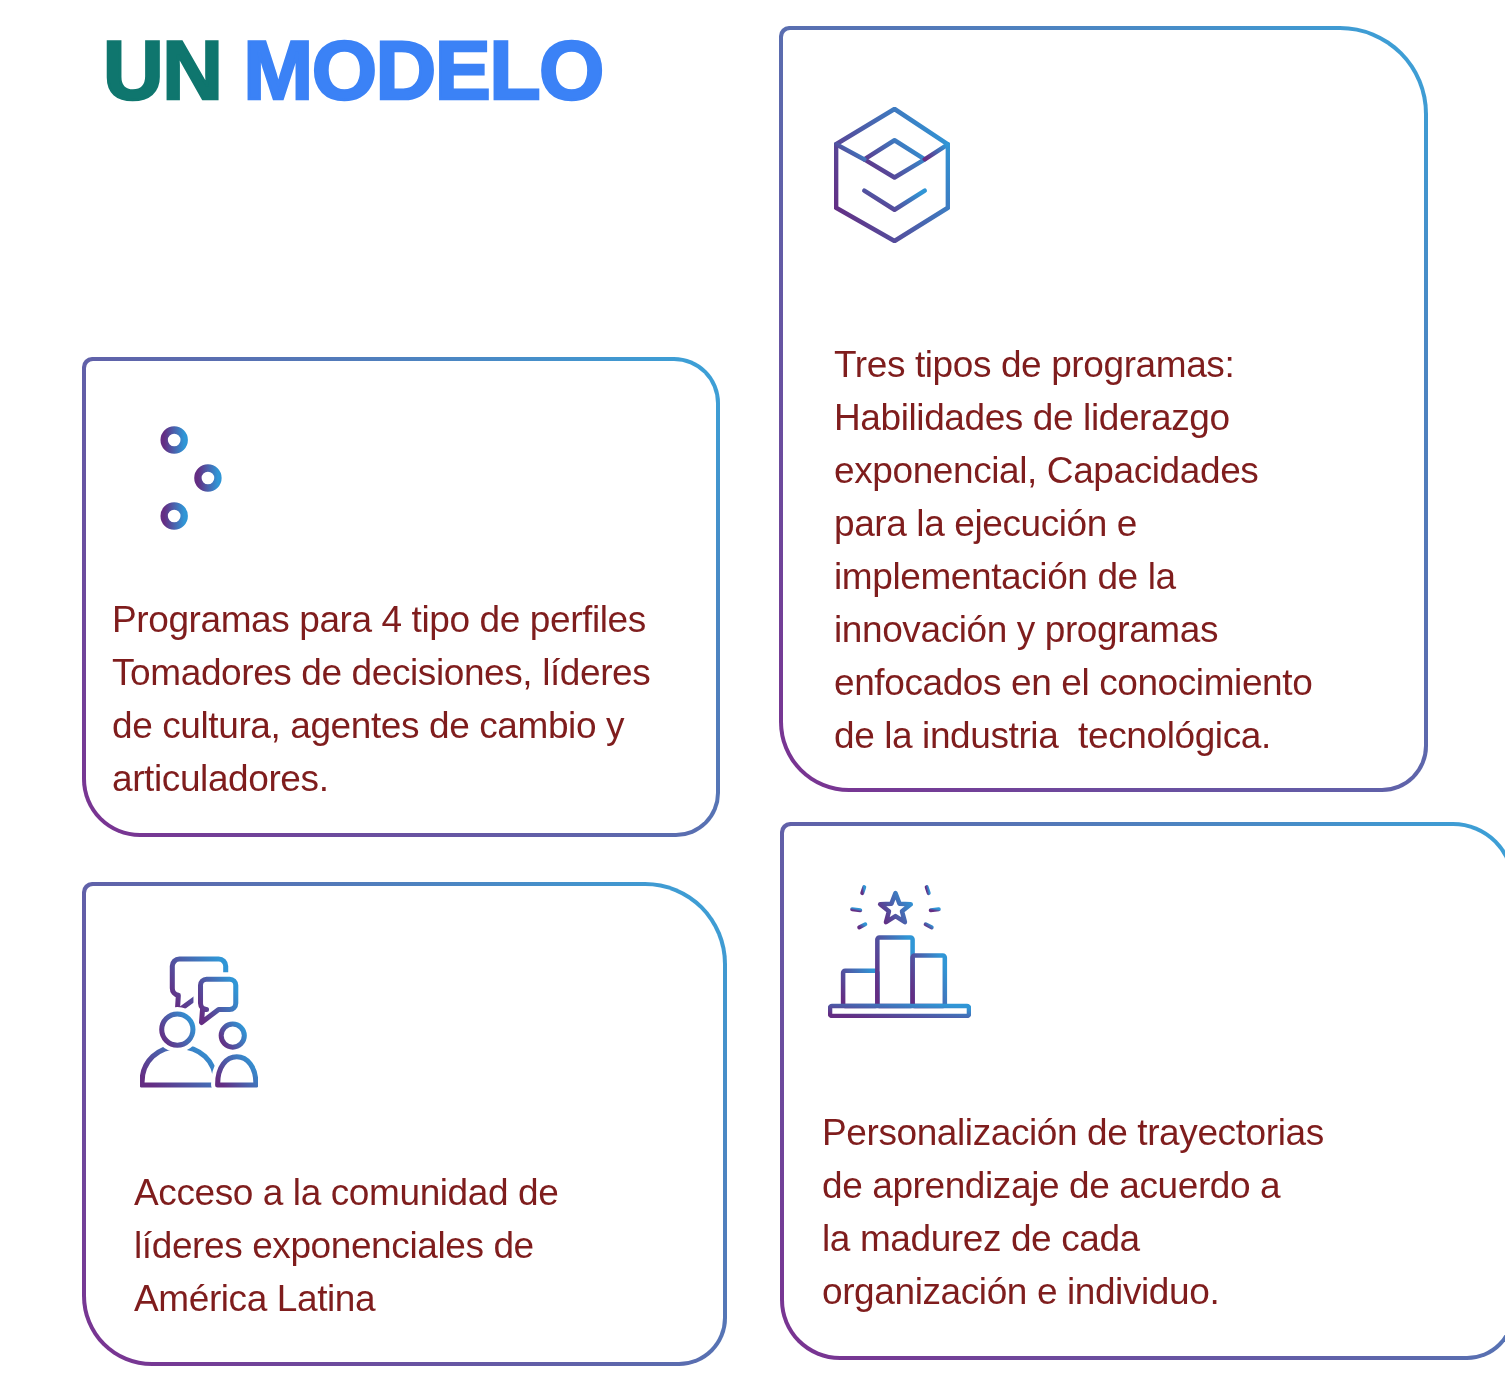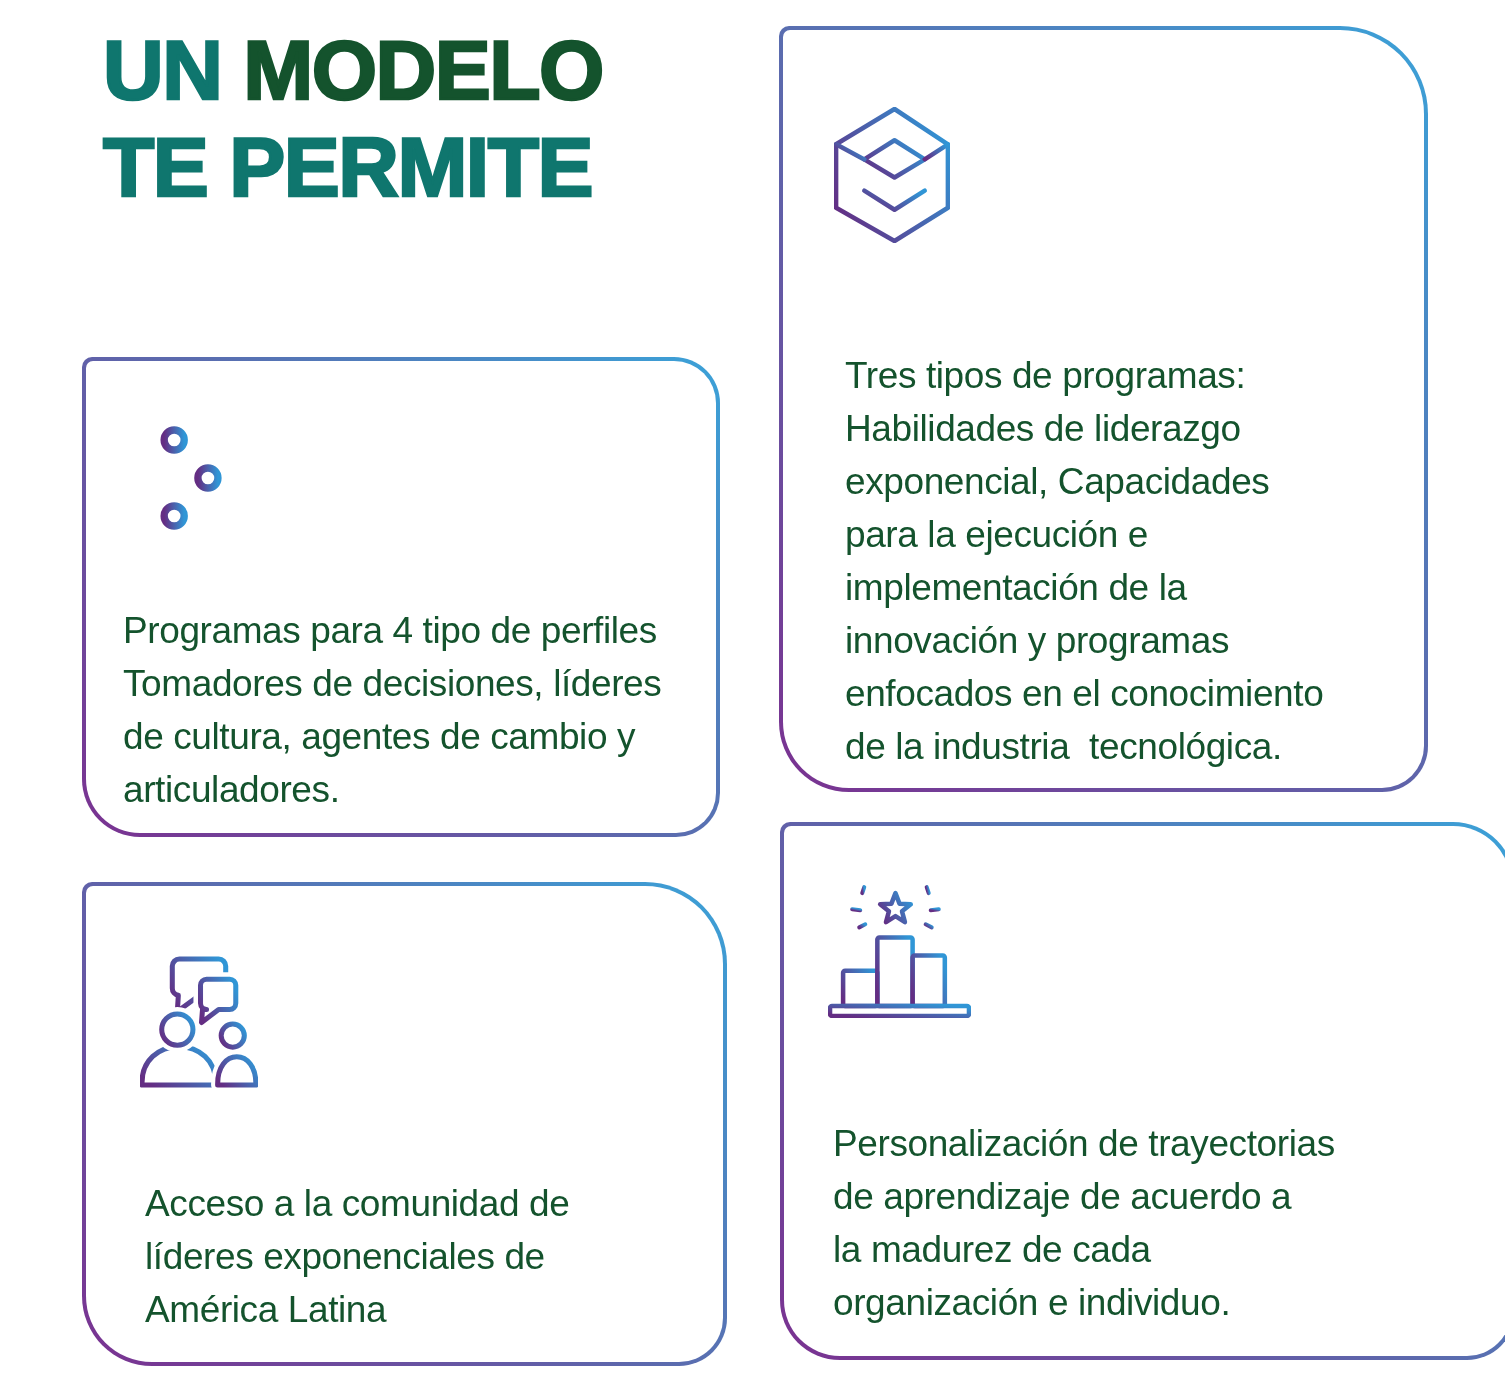--- a/index.html
+++ b/index.html
@@ -18,21 +18,21 @@
     left: 103px;
     top: 22px;
     font-size: 84px;
     font-weight: bold;
     line-height: 97px;
     letter-spacing: -1.5px;
   }
   .title .t-line { white-space: pre; }
   .title span { -webkit-text-stroke: 2.6px; }
   .t-dark { color: #0f766e; }
-  .t-blue { color: #14532d; }
+  .t-blue { color: #3b82f6; }
 
   
   .card {
     position: absolute;
     background: linear-gradient(45deg, #7A3190 0%, #5B6BAE 52%, #3BA2D8 100%);
     padding: 4px;
     box-sizing: border-box;
   }
   .card-inner {
     display: block;
@@ -53,40 +53,39 @@
   .card-personalization .card-inner { border-radius: 7px 58px 44px 56px; }
 
   .card-icon { position: absolute; }
   .icon-sliders { left: 46px; top: 64px; width: 116px; height: 106px; }
   .icon-cube    { left: 51px; top: 77px; width: 116px; height: 136px; }
   .icon-people  { left: 54px; top: 69px; width: 118px; height: 133px; }
   .icon-podium  { left: 44px; top: 56px; width: 143px; height: 136px; }
 
   .card-text {
     position: absolute;
-    margin: 11px;
+    margin: 0;
     font-size: 37px;
     line-height: 53px;
     letter-spacing: -0.4px;
-    color: #14532d;
+    color: #7f1d1d;
     white-space: pre-wrap;
   }
   .card-profiles        .card-text { left: 26px; top: 232px; width: 600px; }
   .card-programs        .card-text { left: 51px; top: 308px; width: 580px; }
   .card-community       .card-text { left: 48px; top: 280px; width: 580px; }
   .card-personalization .card-text { left: 38px; top: 280px; width: 595px; }
 </style>
 </head>
 <body>
 
 <div class="page">
 
   <header class="title">
     <div class="t-line"><span class="t-dark">UN </span><span class="t-blue">MODELO</span></div>
-    <div class="t-line"><span class="t-dark">TE PERMITE</span></div>
   </header>
 
   <section class="card card-profiles">
     <span class="card-inner">
       <svg class="card-icon icon-sliders" viewBox="0 0 110 100">
         <defs>
           <linearGradient id="g-sliders" x1="0" y1="0" x2="1" y2="0">
             <stop offset="0" stop-color="#642D83"></stop>
               <stop offset="1" stop-color="#3096D6"></stop>
           </linearGradient>

